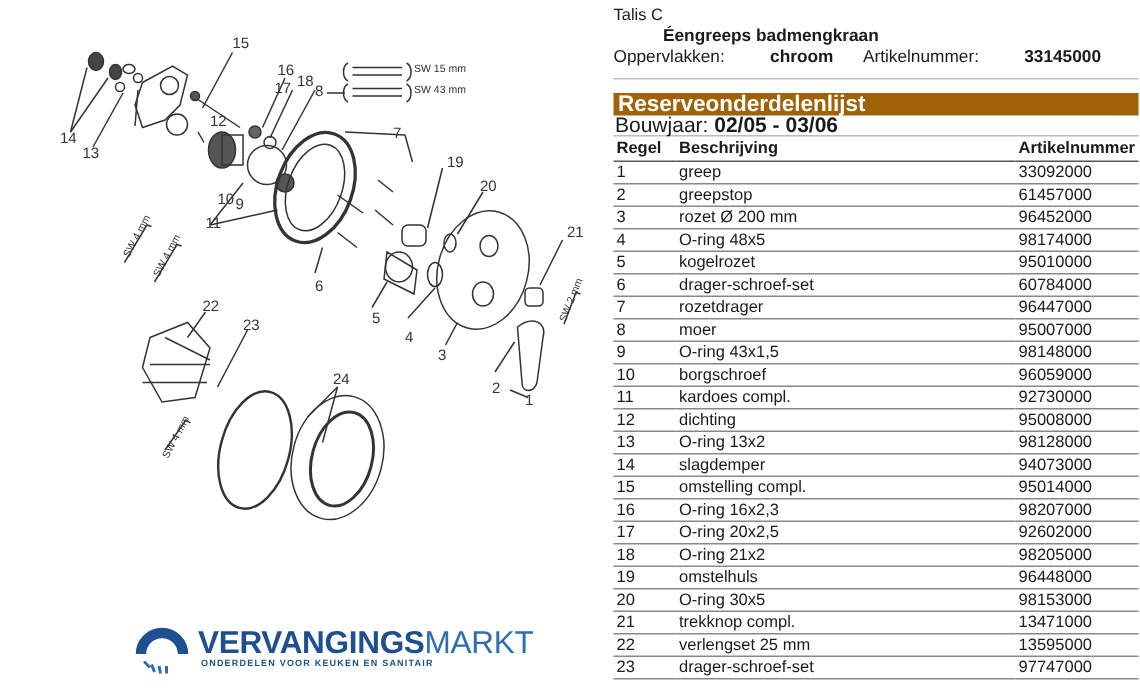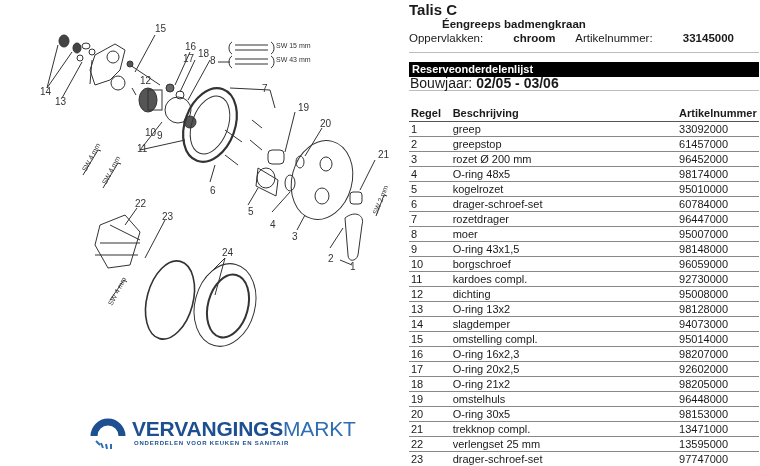--- a/index.html
+++ b/index.html
@@ -8,30 +8,30 @@
   .diagram svg { width:400px; height:400px; }
   .lbl { font-family:"Liberation Sans", sans-serif; font-size:10px; fill:#333; }
   .lbls { font-family:"Liberation Sans", sans-serif; font-size:7px; fill:#333; }
   .logo { position:absolute; left:88px; top:414px; width:220px; height:38px; }
   .logo .brand { position:absolute; left:44px; top:3px; font-size:21px; font-weight:bold; color:#1d4f91; letter-spacing:-0.2px; white-space:nowrap; }
   .logo .brand .light { font-weight:normal; color:#2f6db3; }
   .logo .tag { position:absolute; left:46px; top:26px; font-size:6px; font-weight:bold; color:#1d4f91; letter-spacing:0.8px; white-space:nowrap; }
   .logo svg { position:absolute; left:0; top:0; }
 
   .panel { position:absolute; left:409px; top:0; width:350px; }
-  .title { font-size:15px; font-weight:bold; margin-top:3px; line-height:14px; }
+  .title { font-size:11px; font-weight:normal; margin-top:3px; line-height:14px; }
   .subtitle { font-size:11.5px; font-weight:bold; line-height:14px;padding-left:33px; }
   .meta { font-size:11.5px; line-height:15px; }
   .meta b { font-weight:bold;margin-left:27px; }
   .meta .gap { display:inline-block; width:14px; }
   .hr { height:1px; background:#bdbdbd; margin:0; }
-  .section-bar { background:#000000; color:#ffffff; font-size:11px; font-weight:bold; height:15px; line-height:15px; padding-left:3px; margin-top:9px; }
+  .section-bar { background:#a16207; color:#ffffff; font-size:15px; font-weight:bold; height:15px; line-height:15px; padding-left:3px; margin-top:9px; }
   .bouw { font-size:14px; line-height:13px; padding-left:1px; }
   .bouw b { font-weight:bold; }
-  table { border-collapse:collapse; width:350px; margin-top:14px; font-size:11px; }
+  table { border-collapse:collapse; width:350px; font-size:11px; }
   th { text-align:left; font-weight:bold; font-size:11px; height:15px; padding:0 0 1px 2px; border-bottom:1.5px solid #555; }
   td { height:14px; padding:0 0 0 2px; border-bottom:1px solid #888; line-height:13px; }
   .c1 { width:40px; }
   .c2 { width:230px; }
   .c3 { width:80px; }
 </style>
 </head>
 <body>
 
 <div class="diagram">

